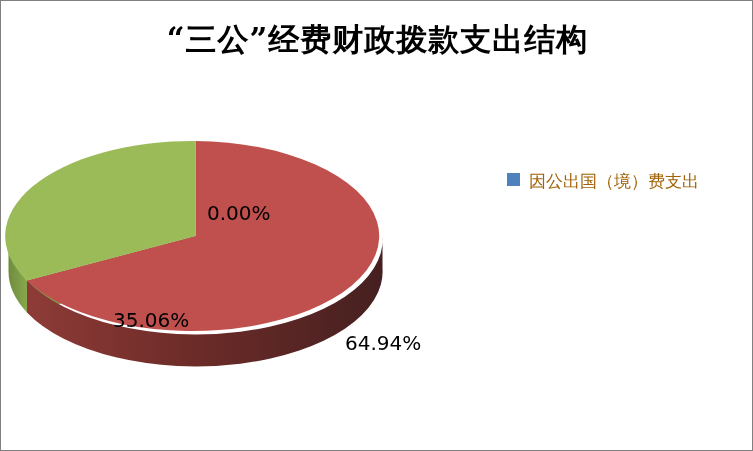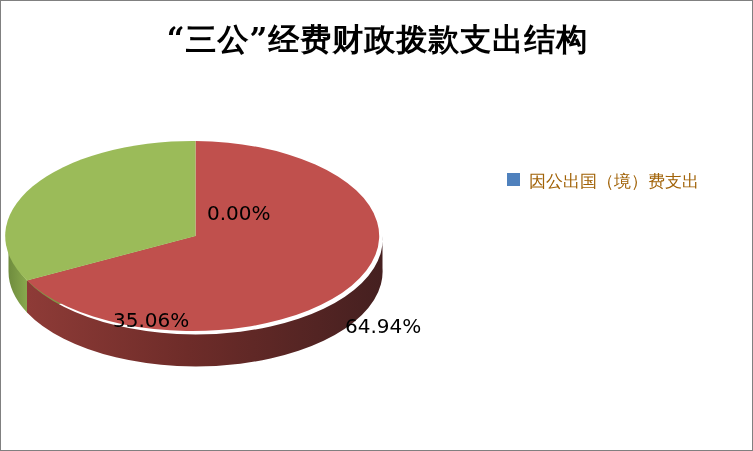--- a/index.html
+++ b/index.html
@@ -60,21 +60,21 @@
   .data-label {
     position: absolute;
     font-family: "DejaVu Sans", "Liberation Sans", sans-serif;
     font-size: 20px;
     color: #000000;
     white-space: nowrap;
     line-height: 22px;
   }
   #label-blue  { left: 206px; top: 113px; }
   #label-green { left: 112px; top: 184px; margin-top: 36px; }
-  #label-red   { left: 344px; top: 226px; }
+  #label-red   { left: 344px; top: 243px; }
 
   
   #legend {
     position: absolute;
     left: 506px;
     top: 168px;
     width: 240px;
   }
   .legend-item {
     display: flex;

